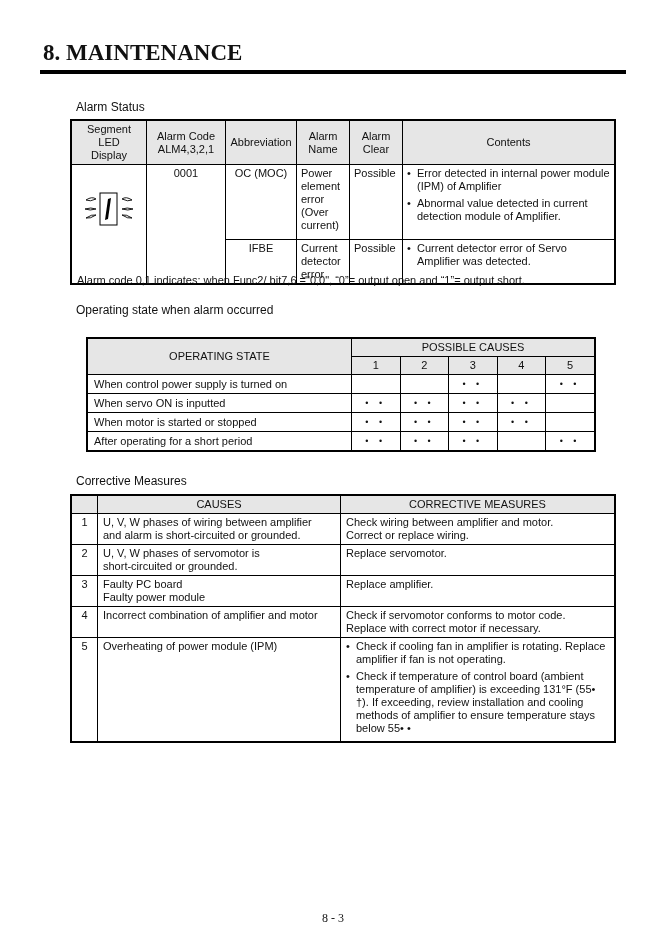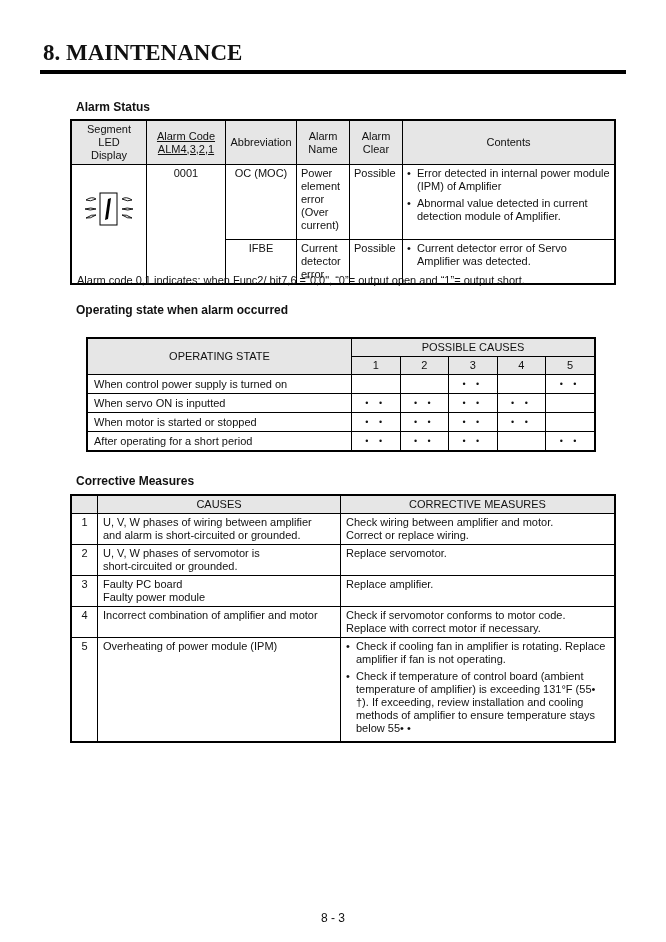--- a/index.html
+++ b/index.html
@@ -1,32 +1,32 @@
 <!DOCTYPE html>
 <html><head>
 <meta charset="utf-8">
 <style>
   html, body { margin: 0; padding: 0; background: #ffffff; }
   body { width: 666px; height: 942px; position: relative; overflow: hidden;
          font-family: "Liberation Sans", sans-serif; color: #111; }
   .abs { position: absolute; }
   .page-title { left: 43px; top: 40px; font-size: 23px; font-weight: bold; letter-spacing: 0px; font-family: Liberation Serif, serif; }
   .title-rule { left: 40px; top: 70px; width: 586px; height: 4px; background: #000; }
-  .section-h { font-size: 12px; font-weight: bold; }
+  .section-h { font-size: 12px; font-weight: normal; }
   table { border-collapse: collapse; font-size: 11px; }
   td, th { border: 1px solid #000; padding: 2px 4px; vertical-align: top; font-weight: normal; line-height: 13px; }
   th { background: #e6e6e6; text-align: center; vertical-align: middle; }
   .outer { border: 2px solid #000; }
   .c { text-align: center; }
   .dots { text-align: center; letter-spacing: 4px; font-size: 9px; vertical-align: middle; padding: 0 2px; }
   .bullets { margin: 0; padding: 0; list-style: none; }
   .bullets li { position: relative; padding-left: 10px; margin-bottom: 4px; }
   .bullets li::before { content: "\2022"; position: absolute; left: 0; top: 0; }
   .footnote { font-size: 11px; }
-  .page-num { left: 0; width: 666px; top: 911px; text-align: center; font-size: 12px; }
+  .page-num { left: 0; width: 666px; top: 911px; text-align: center; font-size: 12px; font-family: Liberation Serif, serif; }
 
   
   #alarm-table { left: 70px; top: 119px; width: 546px; }
   #op-table { left: 86px; top: 337px; width: 510px; }
   #op-table td { padding: 2px 6px; height: 14px; vertical-align: middle; }
   #cm-table { left: 70px; top: 494px; width: 546px; }
   #cm-table td { padding: 2px 5px; }
 </style>
 </head>
 <body>
@@ -36,21 +36,21 @@
 
 <div class="abs section-h" style="left:76px;top:100px;">Alarm Status</div>
 
 <table id="alarm-table" class="abs outer">
   <tbody>
       <tr>
     <th style="width:66px;">
       <span>Segment LED</span><br>
       <span>Display</span>
     </th>
-    <th style="width:70px;text-decoration:underline;">
+    <th style="width:70px;">
       <span>Alarm Code</span><br>
       <span>ALM4,3,2,1</span>
     </th>
     <th style="width:62px;">Abbreviation</th>
     <th style="width:44px;">
       <span>Alarm</span><br>
       <span>Name</span>
     </th>
     <th style="width:44px;">
       <span>Alarm</span><br>

